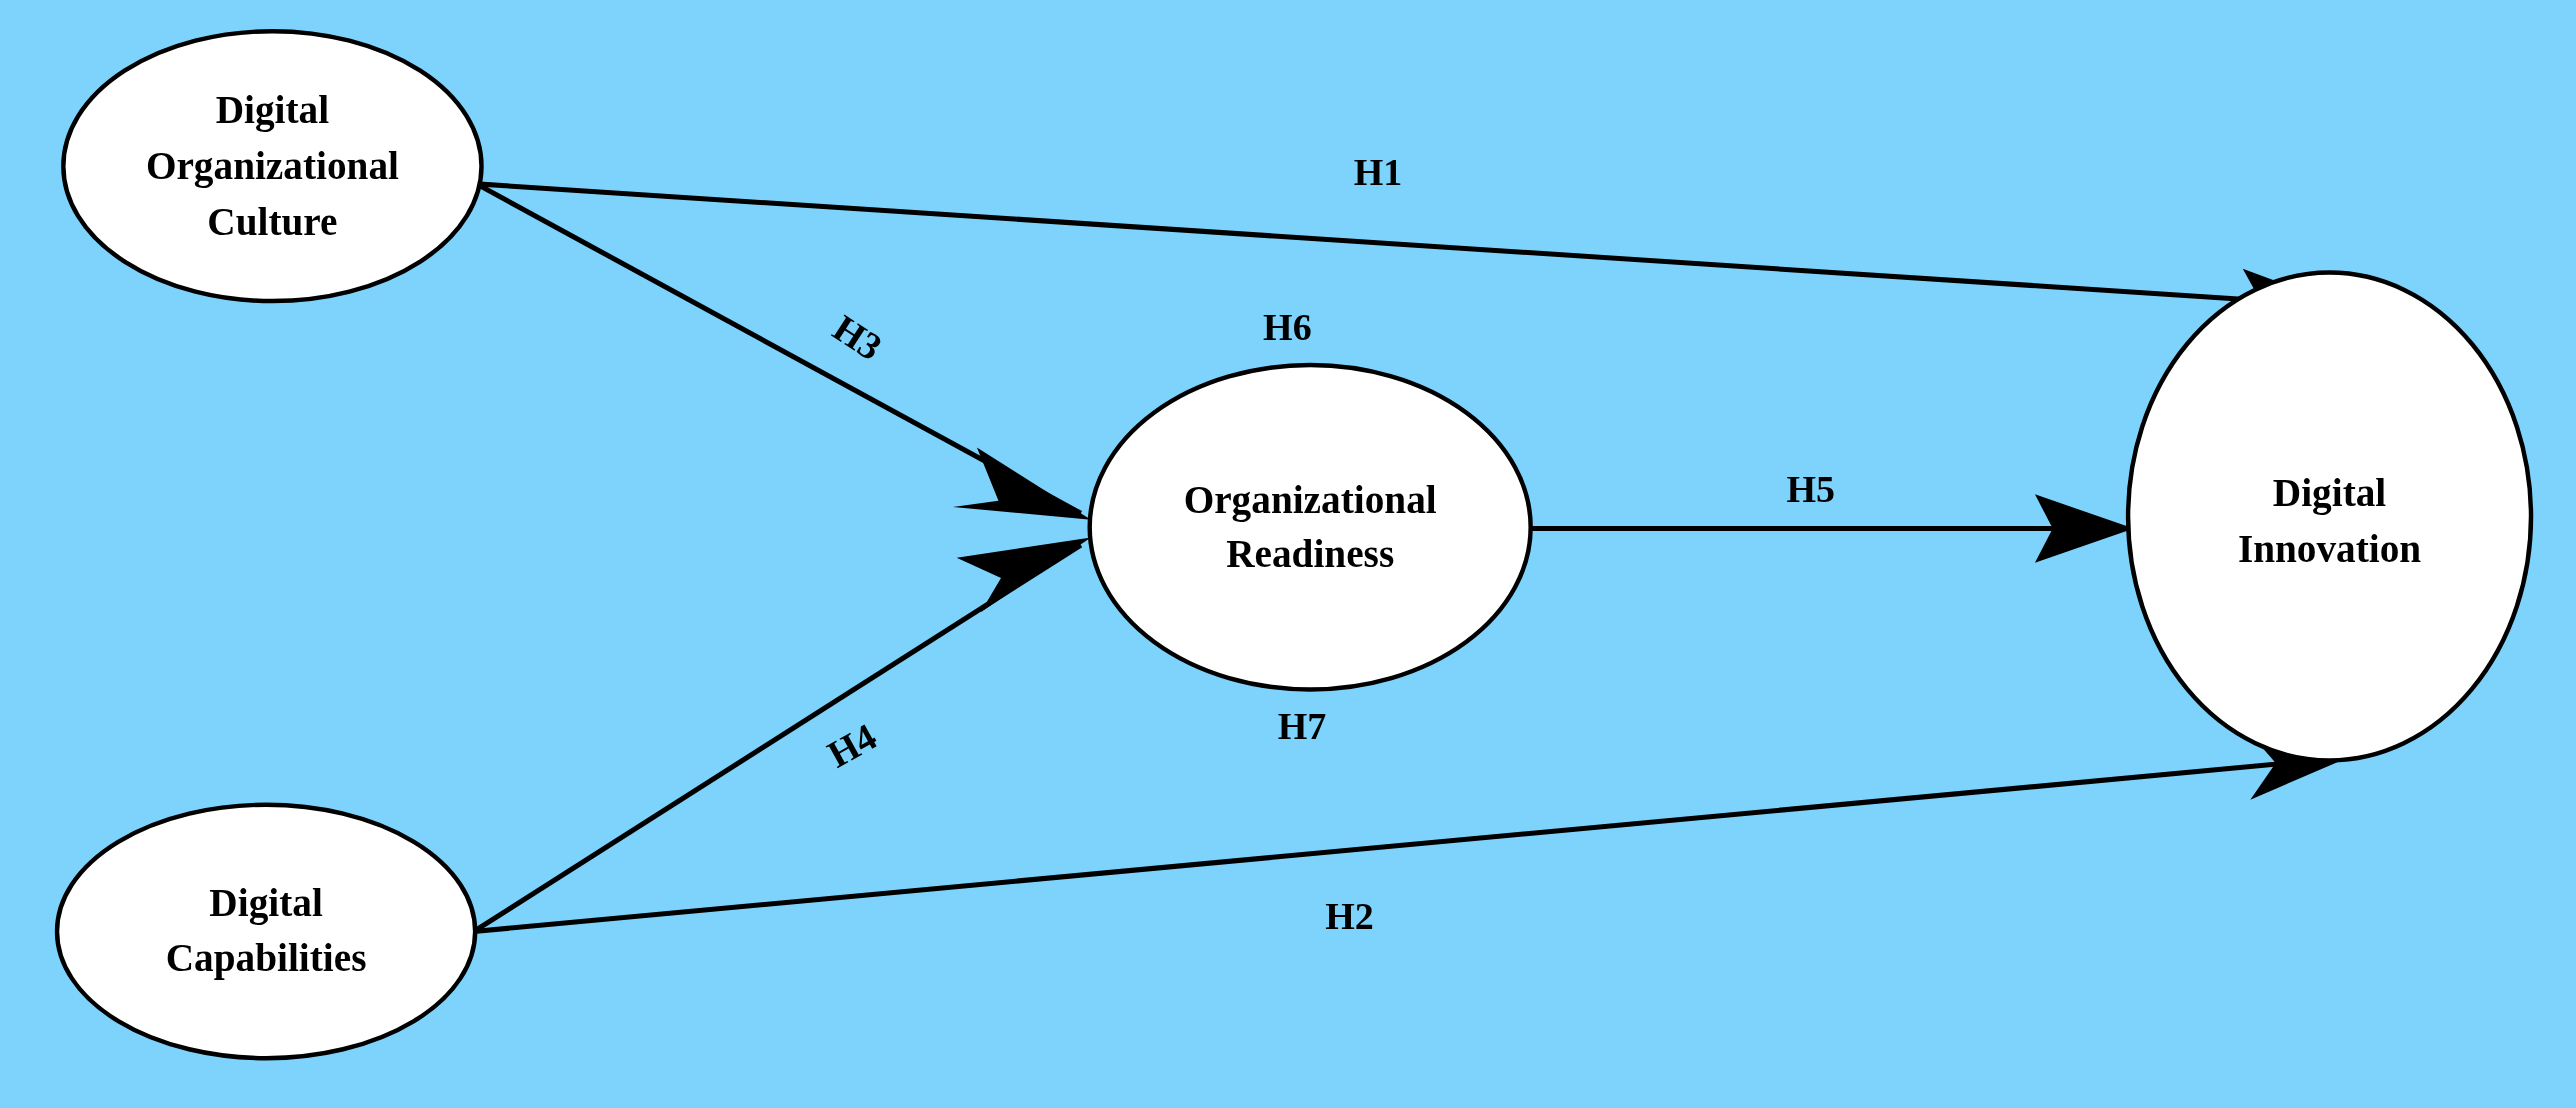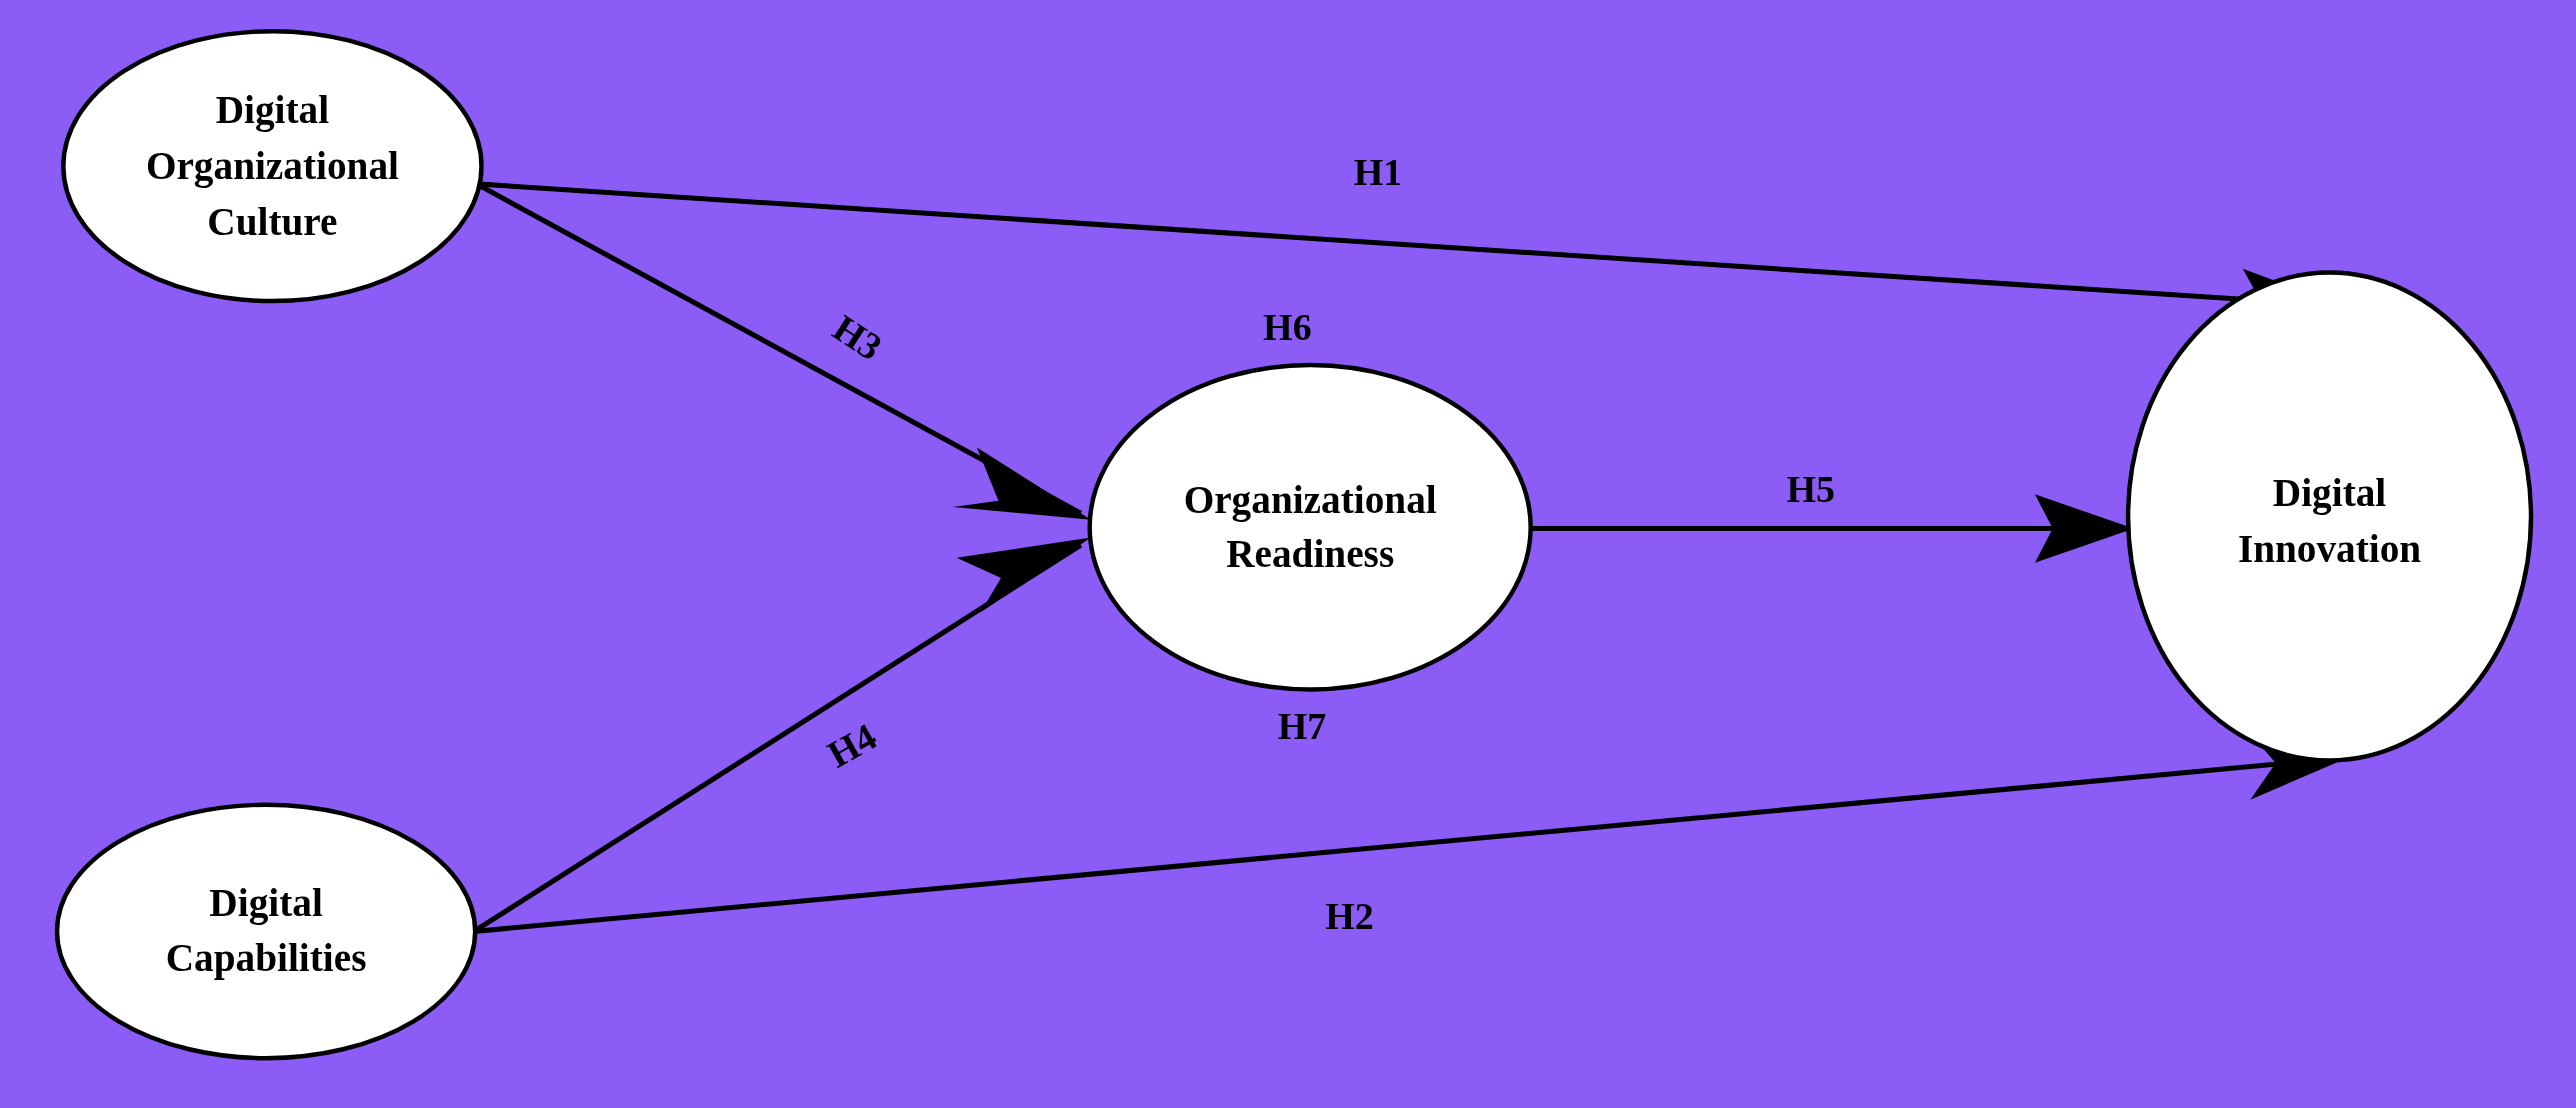--- a/index.html
+++ b/index.html
@@ -11,21 +11,21 @@
   body {
     width: 2576px;
     height: 1109px;
     font-family: "Liberation Serif", "DejaVu Serif", serif;
     overflow: hidden;
   }
   #diagram-root {
     position: relative;
     width: 2576px;
     height: 1109px;
-    background: #8b5cf6;
+    background: #7dd3fc;
   }
   svg.model-canvas {
     position: absolute;
     top: 0;
     left: 0;
     width: 2576px;
     height: 1109px;
     display: block;
   }
   .node-ellipse {

